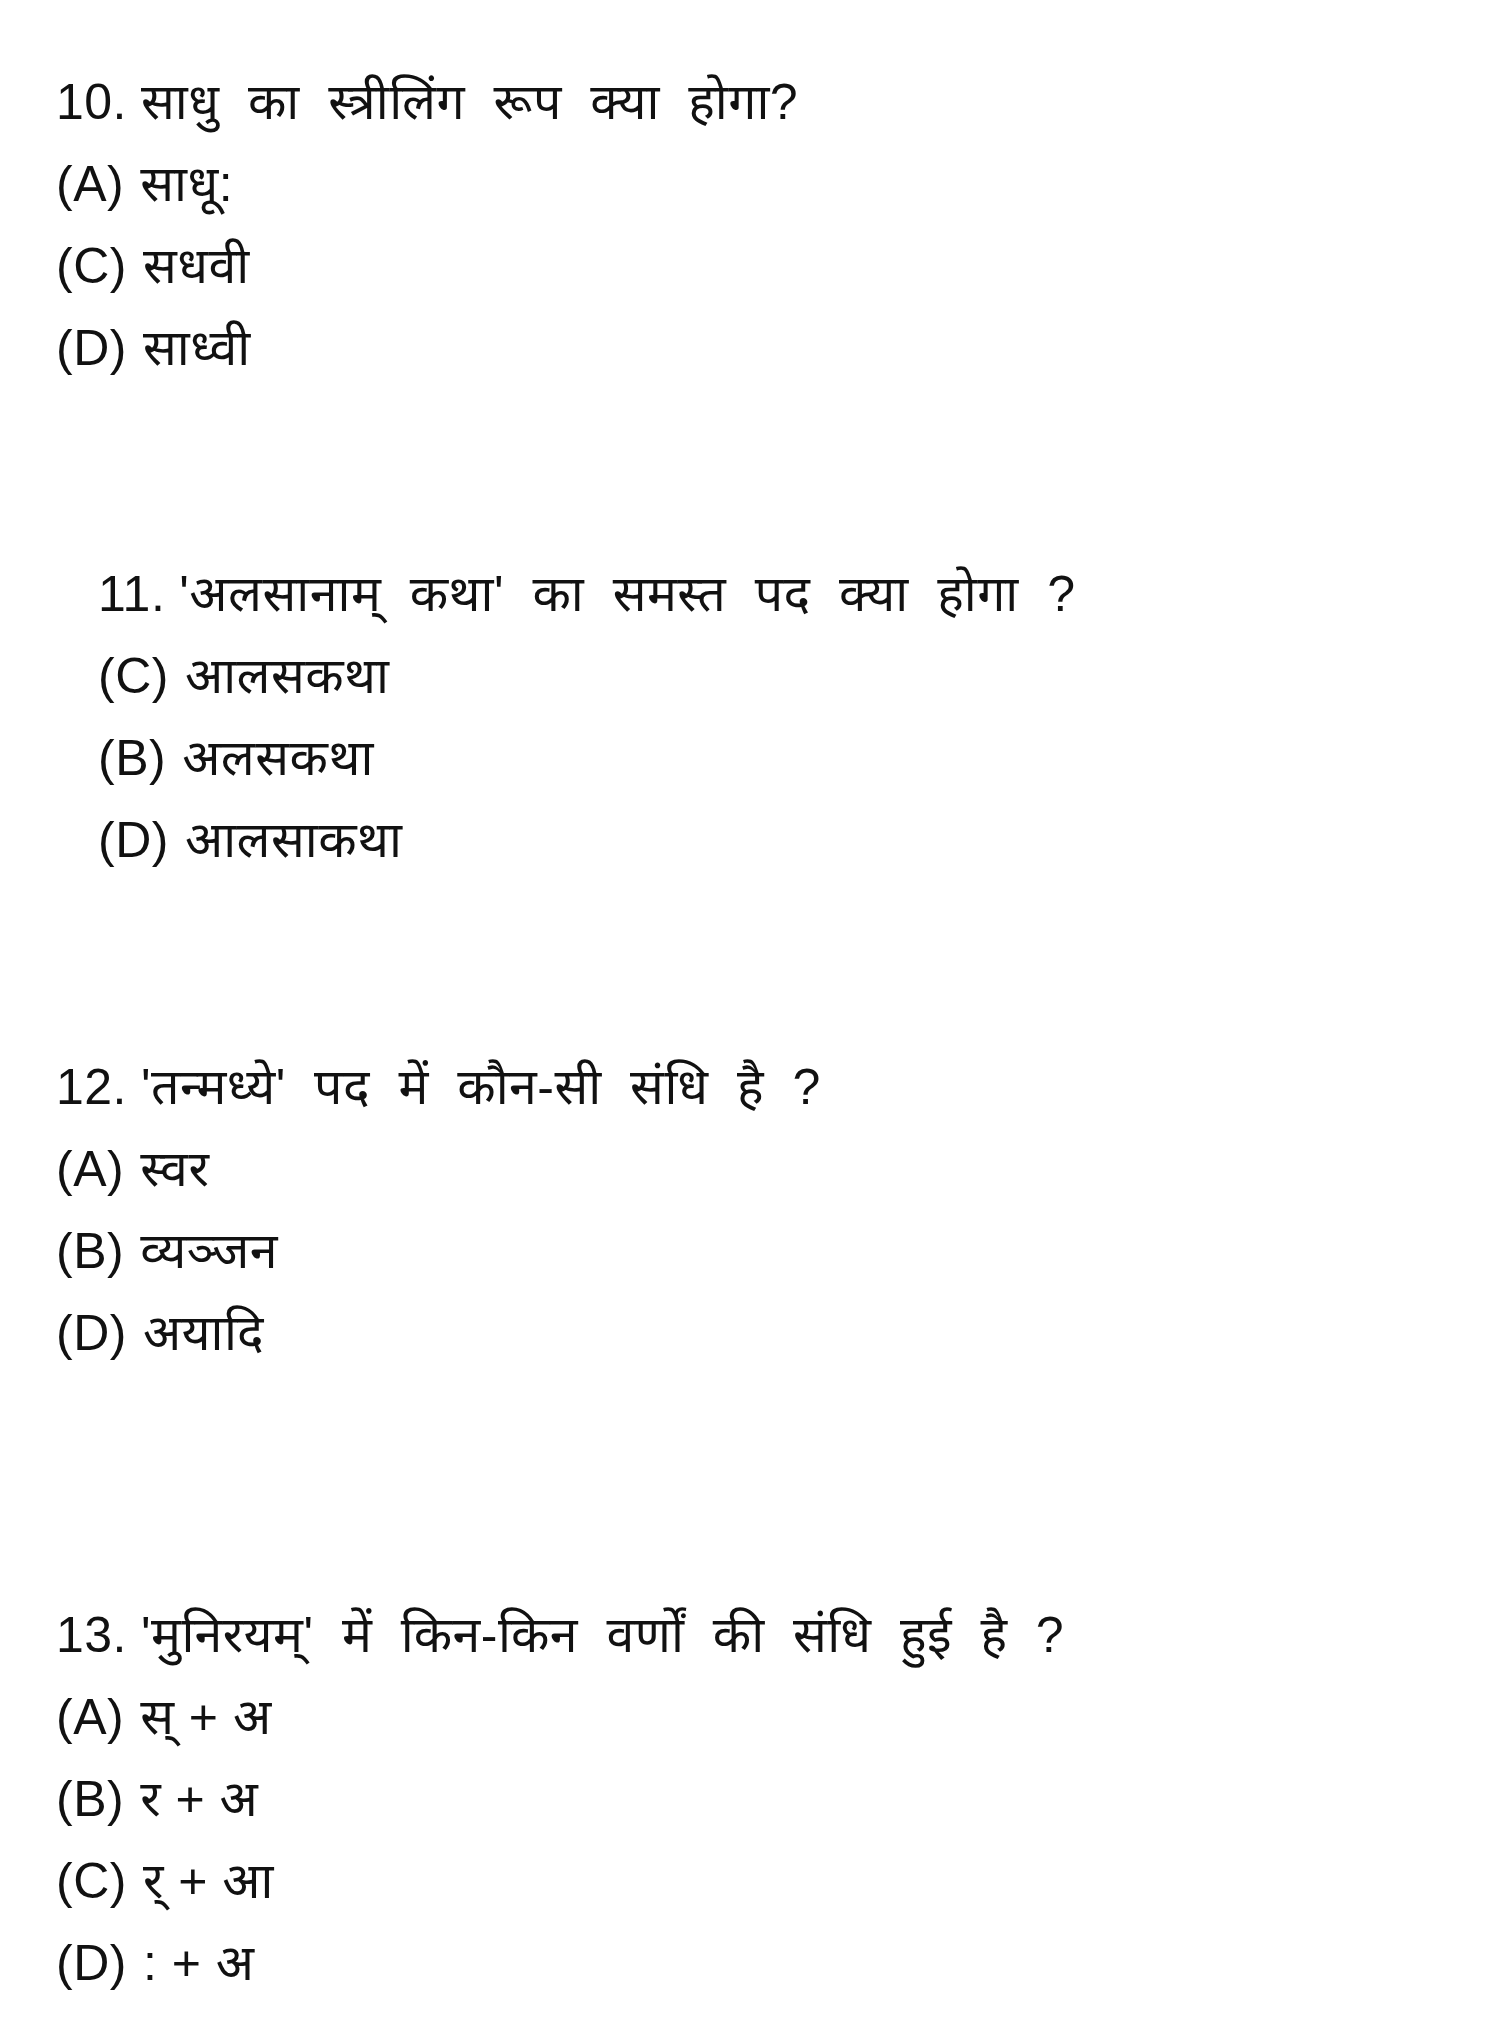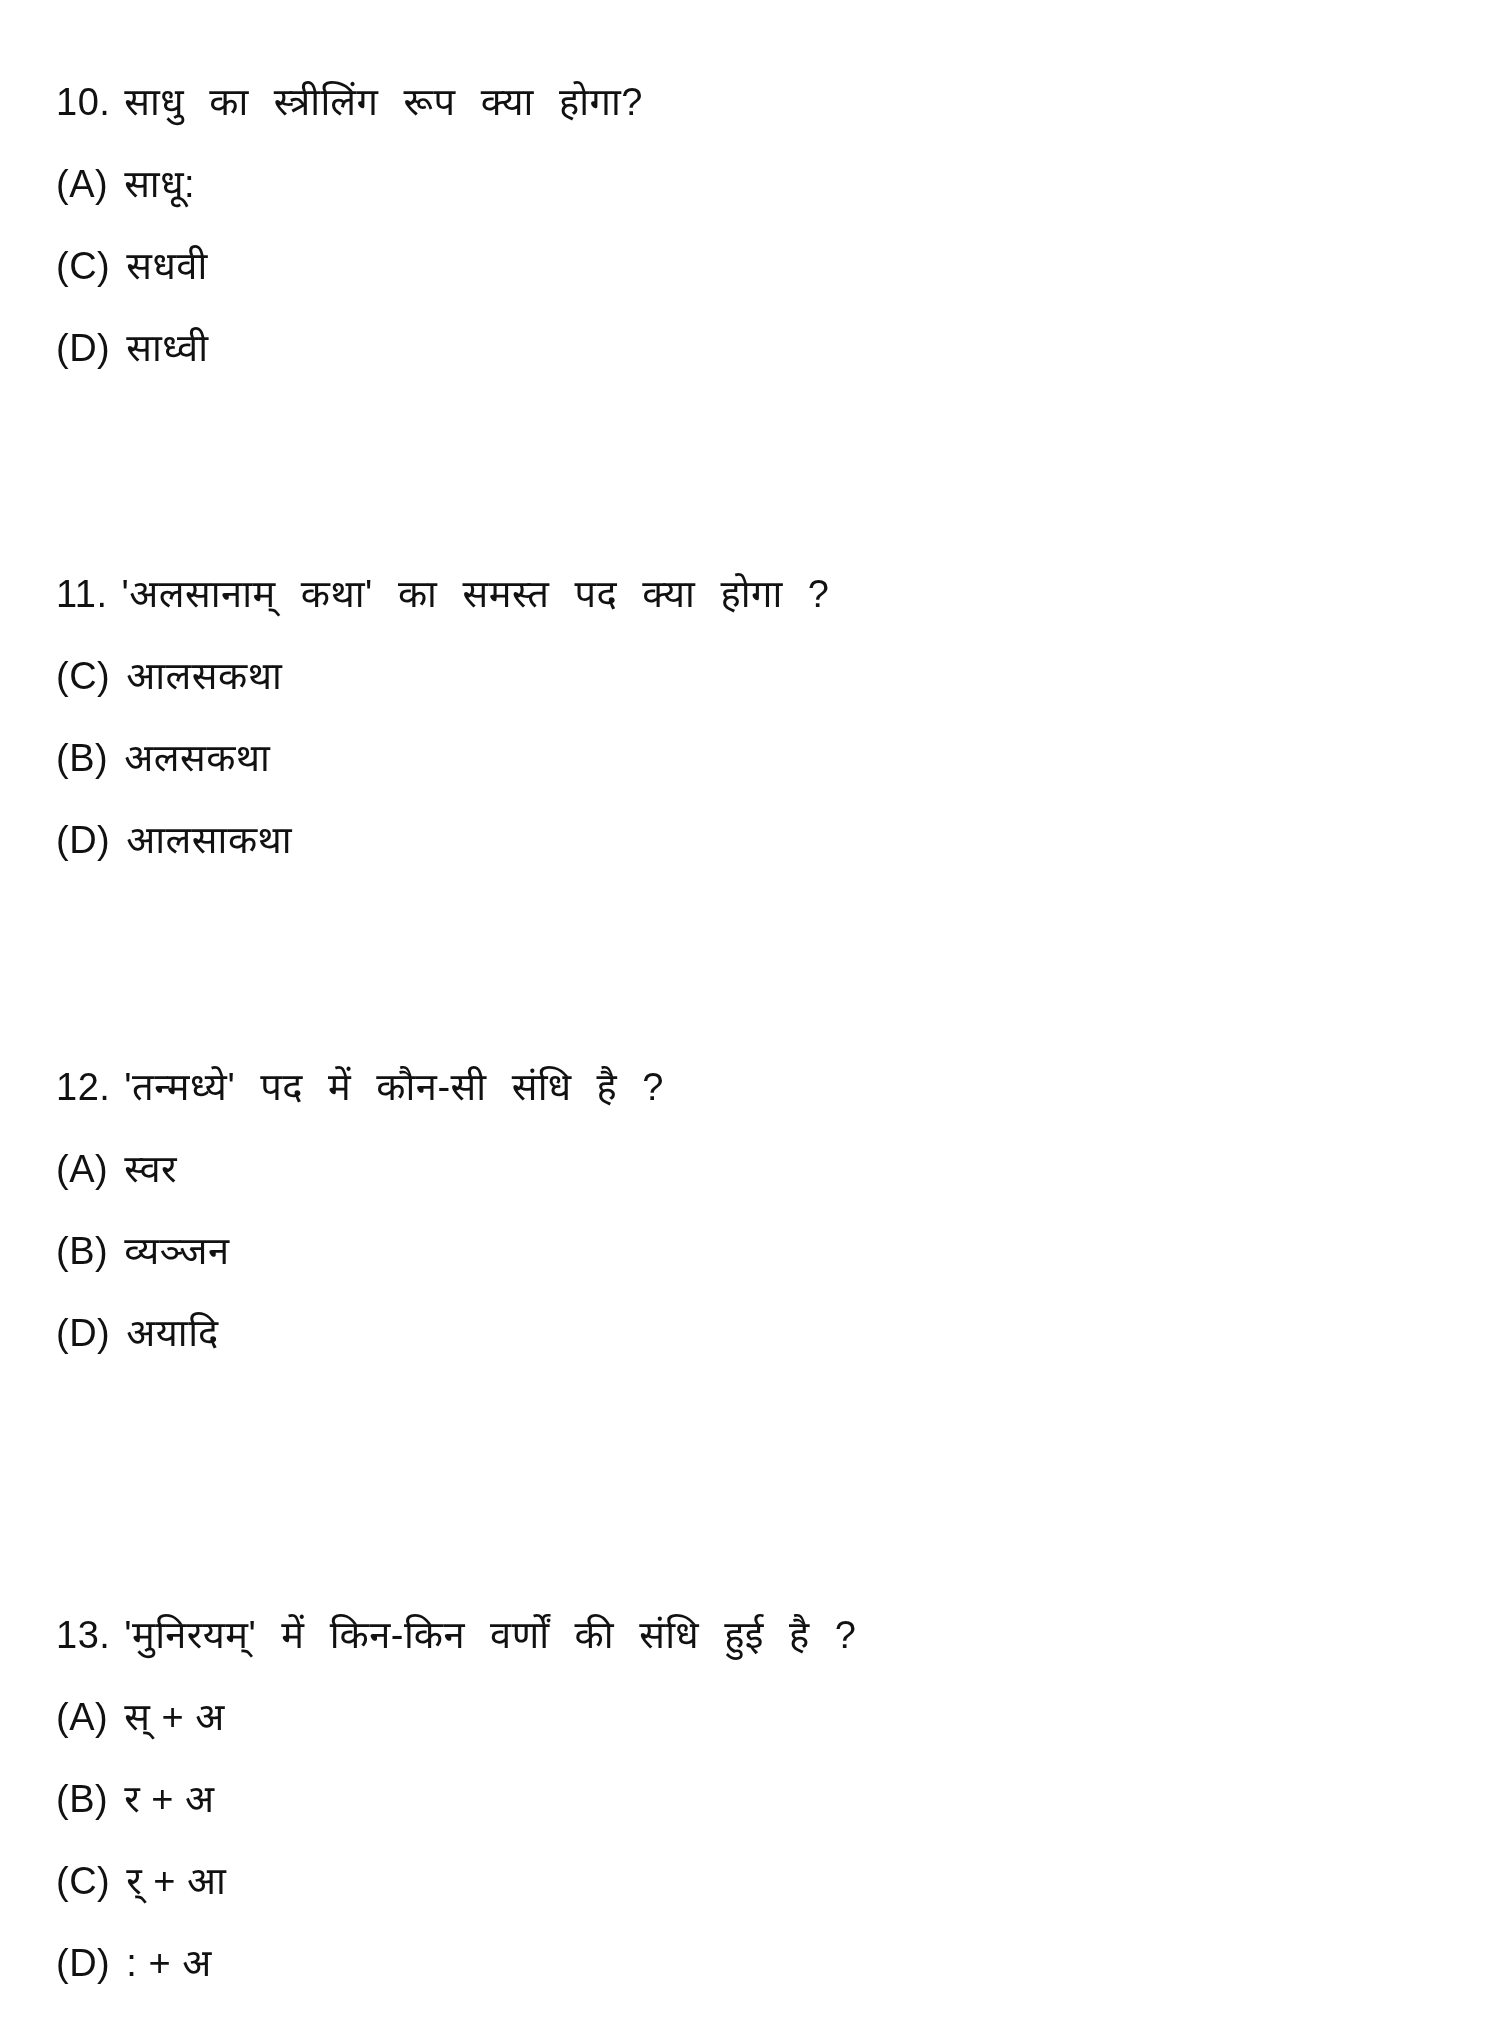--- a/index.html
+++ b/index.html
@@ -1,37 +1,37 @@
 <!DOCTYPE html>
 <html><head>
 <meta charset="utf-8">
 <style>
   html, body { margin:0; padding:0; background:#ffffff; }
   body { width:1505px; height:2034px; position:relative; overflow:hidden;
          font-family:"Liberation Sans", "DejaVu Sans", sans-serif; color:#111111; }
   .page { position:absolute; left:0; top:0; width:1505px; height:2034px; }
   .q { position:absolute; left:56px; }
-  .line { height:82px; line-height:82px; font-size:38px; white-space:nowrap; letter-spacing:0.5px; }
+  .line { height:82px; line-height:82px; font-size:50px; white-space:nowrap; letter-spacing:0.5px; }
   .num { display:inline-block; margin-right:14px; }
   .qtext { word-spacing:14px; }
   .opt-label { display:inline-block; margin-right:16px; }
 </style>
 </head>
 <body>
 
 <div class="page">
 
   <div class="q" style="top:61px;">
     <div class="line"><span class="num">10.</span><span class="qtext">साधु का स्त्रीलिंग रूप क्या होगा?</span></div>
     <div class="line"><span class="opt-label">(A)</span><span>साधू:</span></div>
     <div class="line"><span class="opt-label">(C)</span><span>सधवी</span></div>
     <div class="line"><span class="opt-label">(D)</span><span>साध्वी</span></div>
   </div>
 
-  <div class="q" style="top:553px;">
+  <div class="q" style="top:553px;margin-left:42px;">
     <div class="line"><span class="num">11.</span><span class="qtext">'अलसानाम् कथा' का समस्त पद क्या होगा ?</span></div>
     <div class="line"><span class="opt-label">(C)</span><span>आलसकथा</span></div>
     <div class="line"><span class="opt-label">(B)</span><span>अलसकथा</span></div>
     <div class="line"><span class="opt-label">(D)</span><span>आलसाकथा</span></div>
   </div>
 
   <div class="q" style="top:1046px;">
     <div class="line"><span class="num">12.</span><span class="qtext">'तन्मध्ये' पद में कौन-सी संधि है ?</span></div>
     <div class="line"><span class="opt-label">(A)</span><span>स्वर</span></div>
     <div class="line"><span class="opt-label">(B)</span><span>व्यञ्जन</span></div>

